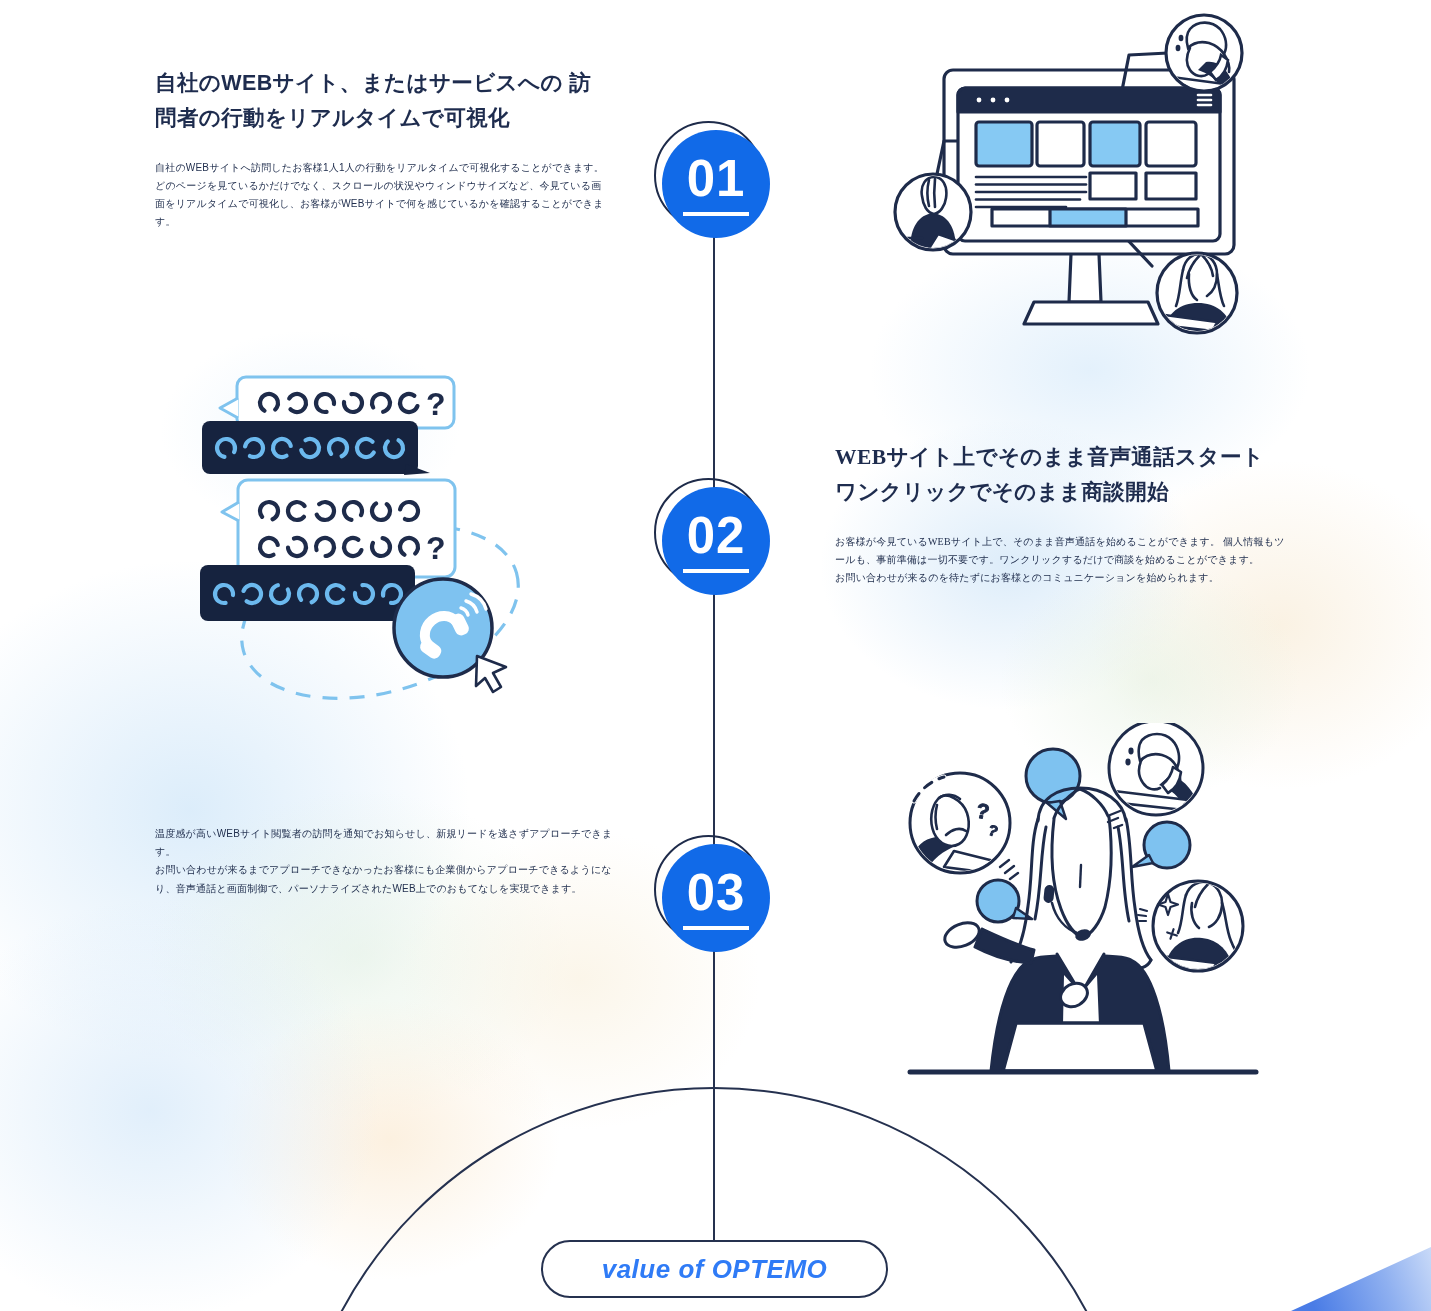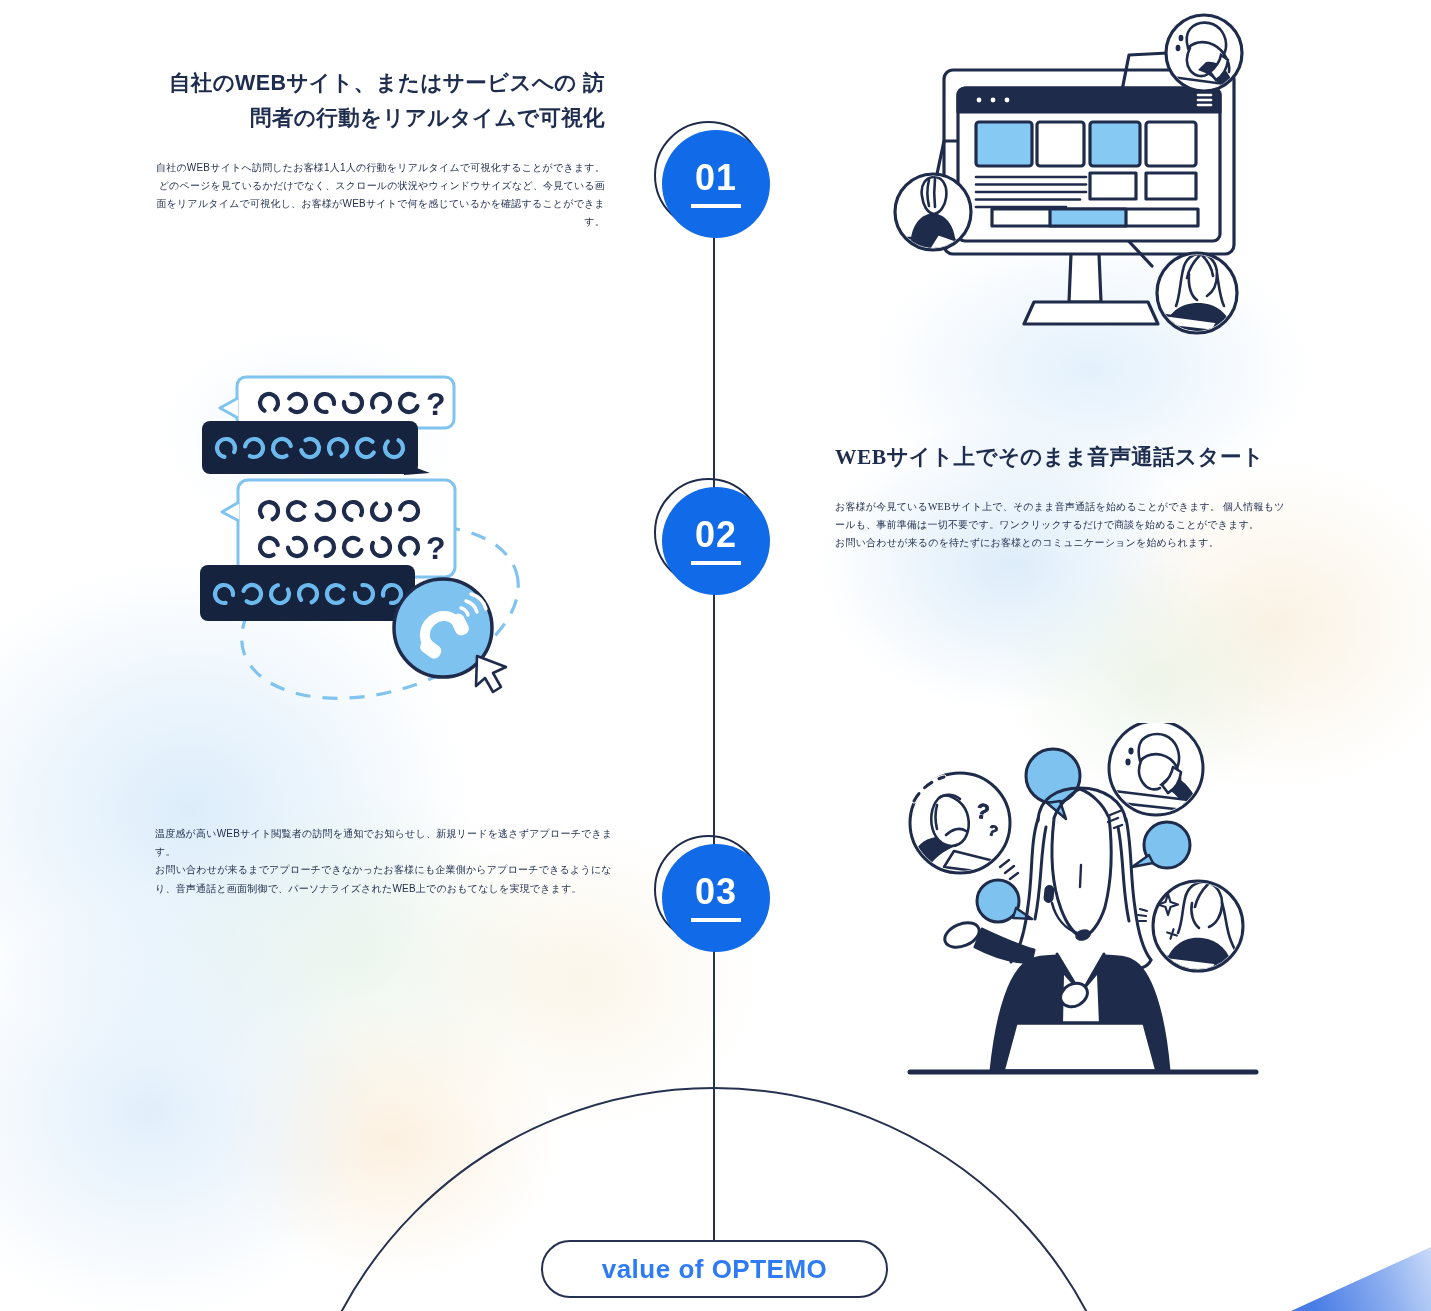--- a/index.html
+++ b/index.html
@@ -15,29 +15,29 @@
   }
   .feature-text p{
     margin:23px 0 0;font-size:10px;line-height:1.82;color:#22304F;letter-spacing:.2px;
   }
   .timeline-line{position:absolute;left:713px;top:184px;width:2.4px;height:1058px;background:#25314F;z-index:1;}
   .num-circle{position:absolute;width:108px;height:108px;z-index:3;}
   .num-circle *{box-sizing:border-box;}
   .num-ring{position:absolute;left:-8px;top:-9px;width:109px;height:109px;border:2.6px solid #1E2B4A;border-radius:50%;}
   .num-disc{position:absolute;left:0;top:0;width:108px;height:108px;background:#116AE8;border-radius:50%;
     display:flex;align-items:center;justify-content:center;}
-  .num-text{color:#fff;font-size:36px;font-weight:bold;line-height:1;letter-spacing:1px;
+  .num-text{color:#fff;font-size:51px;font-weight:bold;line-height:1;letter-spacing:1px;
     border-bottom:4.5px solid #fff;padding:0 4px 8px;}
   .illu{position:absolute;z-index:2;}
   .arc-circle{position:absolute;left:291px;top:1087px;width:846px;height:846px;border:2.6px solid #25314F;
     border-radius:50%;z-index:1;box-sizing:border-box;background:transparent;}
   .value-pill{position:absolute;left:541px;top:1240px;width:347px;height:58px;background:#fff;
     border:2.6px solid #25314F;border-radius:30px;display:flex;align-items:center;justify-content:center;
     z-index:4;box-sizing:border-box;}
-  .value-pill span{color:#2F7BF6;font-weight:bold;font-size:26px;letter-spacing:.5px;}
+  .value-pill span{color:#2F7BF6;font-weight:bold;font-style:italic;font-size:26px;letter-spacing:.5px;}
   .corner-triangle{position:absolute;right:0;bottom:0;width:140px;height:64px;z-index:5;
     clip-path:polygon(0 100%,100% 0,100% 100%);
     background:linear-gradient(250deg,#c9daf8 0%,#8fb0f0 35%,#4a7ce6 85%);}
 </style>
 </head>
 <body>
 
 <div class="page">
 
   <div class="blob" style="left:870px;top:230px;width:440px;height:280px;background:radial-gradient(closest-side,rgba(205,229,249,.55),rgba(205,229,249,0));"></div>
@@ -48,27 +48,27 @@
   <div class="blob" style="left:150px;top:790px;width:420px;height:330px;background:radial-gradient(closest-side,rgba(224,239,224,.55),rgba(224,239,224,0));"></div>
   <div class="blob" style="left:400px;top:830px;width:360px;height:300px;background:radial-gradient(closest-side,rgba(248,238,216,.55),rgba(248,238,216,0));"></div>
   <div class="blob" style="left:220px;top:1000px;width:340px;height:280px;background:radial-gradient(closest-side,rgba(249,226,193,.5),rgba(249,226,193,0));"></div>
   <div class="blob" style="left:-80px;top:900px;width:460px;height:420px;background:radial-gradient(closest-side,rgba(205,228,248,.6),rgba(205,228,248,0));"></div>
   <div class="blob" style="left:160px;top:330px;width:300px;height:200px;background:radial-gradient(closest-side,rgba(215,235,250,.4),rgba(215,235,250,0));"></div>
 
   <div class="timeline-line"></div>
 
   <div class="arc-circle"></div>
 
-  <section class="feature-text" style="left:155px;top:66px;width:450px;text-align:right;">
+  <section class="feature-text" style="left:155px;top:66px;width:450px;">
     <h2><span>自社のWEBサイト、またはサービスへの 訪</span><br><span>問者の行動をリアルタイムで可視化</span></h2>
     <p><span>自社のWEBサイトへ訪問したお客様1人1人の行動をリアルタイムで可視化することができます。</span><br><span>どのページを見ているかだけでなく、スクロールの状況やウィンドウサイズなど、今見ている画面をリアルタイムで可視化し、お客様がWEBサイトで何を感じているかを確認することができます。</span></p>
   </section>
 
   <section class="feature-text" style="left:835px;top:440px;width:455px;font-family:Liberation Serif, serif;">
-    <h2><span>WEBサイト上でそのまま音声通話スタート</span><br></h2>
+    <h2><span>WEBサイト上でそのまま音声通話スタート</span><br><span>ワンクリックでそのまま商談開始</span></h2>
     <p><span>お客様が今見ているWEBサイト上で、そのまま音声通話を始めることができます。 個人情報もツールも、事前準備は一切不要です。ワンクリックするだけで商談を始めることができます。</span><br><span>お問い合わせが来るのを待たずにお客様とのコミュニケーションを始められます。</span></p>
   </section>
 
   <section class="feature-text" style="left:155px;top:802px;width:460px;">
     <p><span>温度感が高いWEBサイト閲覧者の訪問を通知でお知らせし、新規リードを逃さずアプローチできます。</span><br><span>お問い合わせが来るまでアプローチできなかったお客様にも企業側からアプローチできるようになり、音声通話と画面制御で、パーソナライズされたWEB上でのおもてなしを実現できます。</span></p>
   </section>
 
   <div class="num-circle" style="left:662px;top:130px;">
     <div class="num-ring"></div>
     <div class="num-disc">

